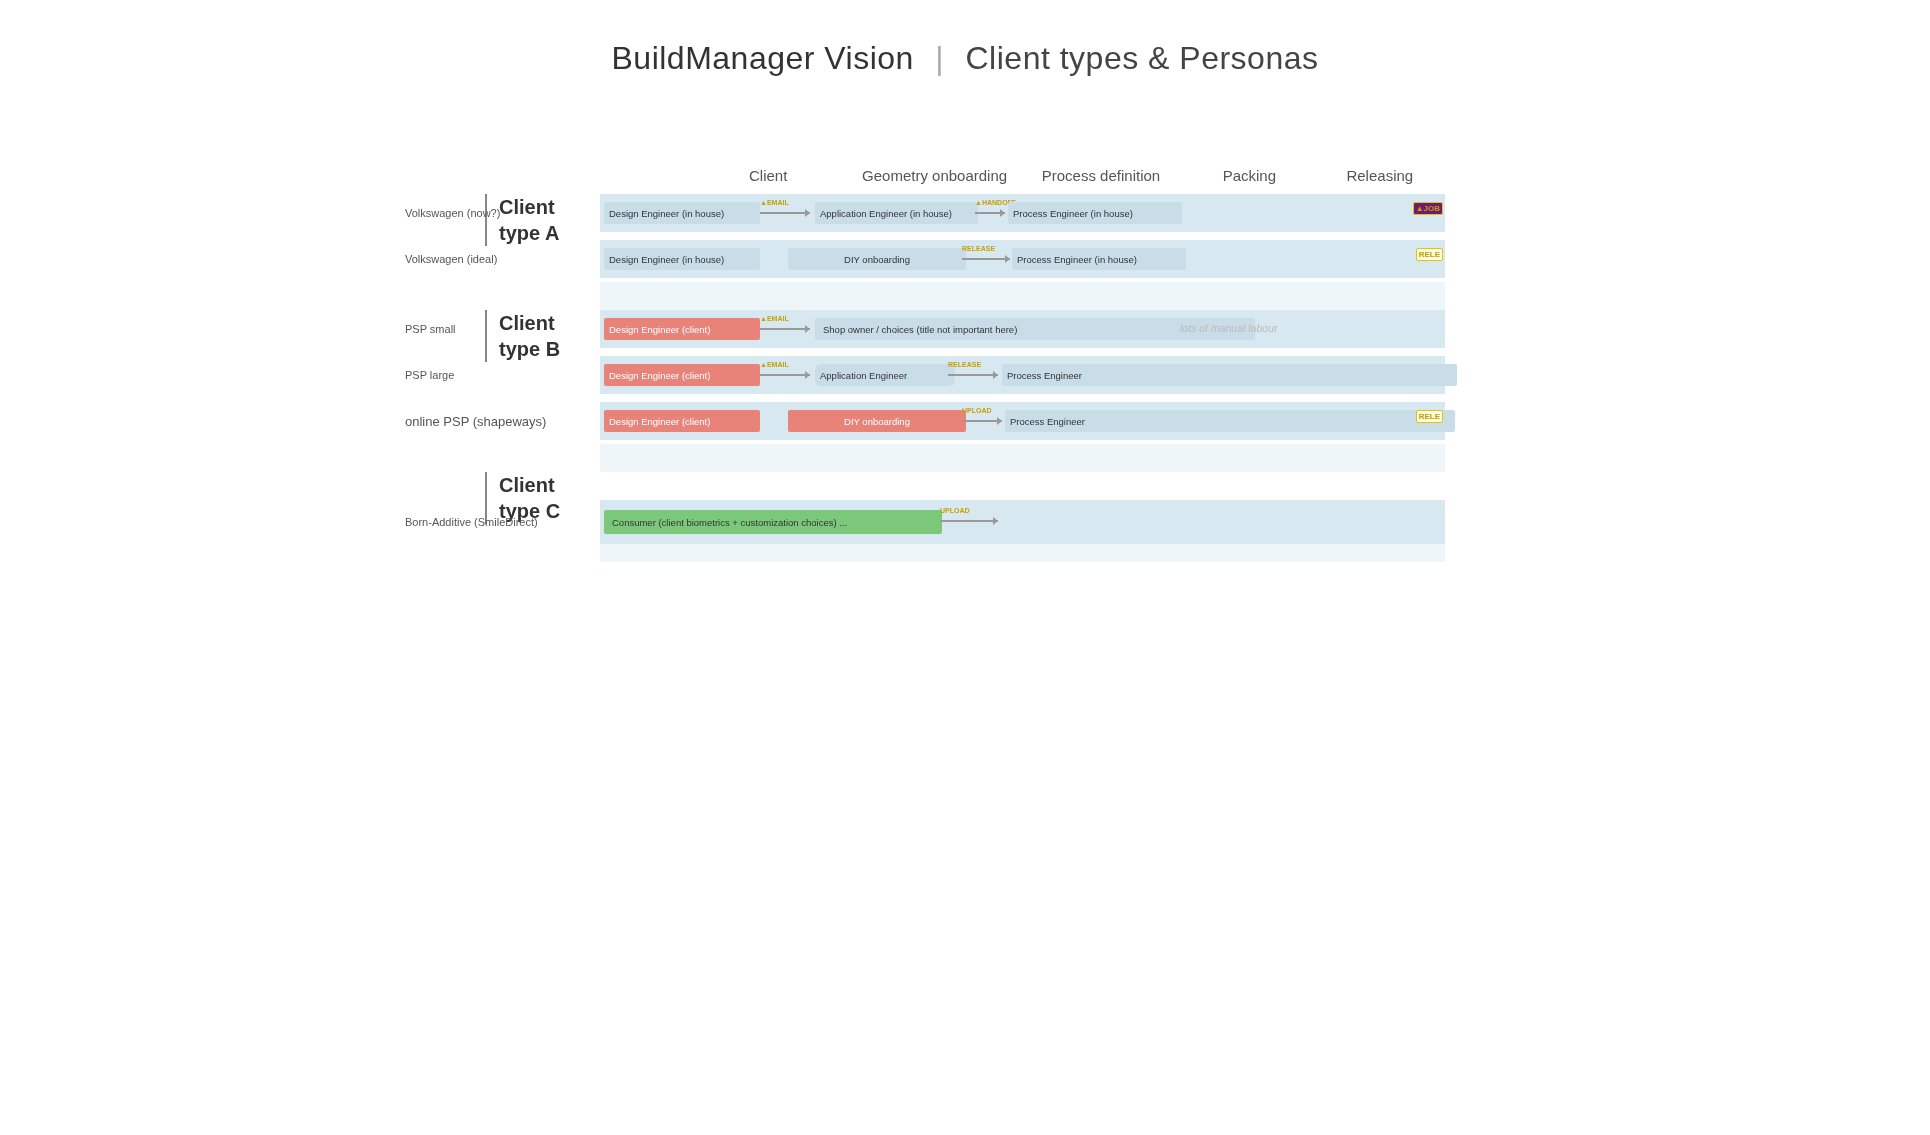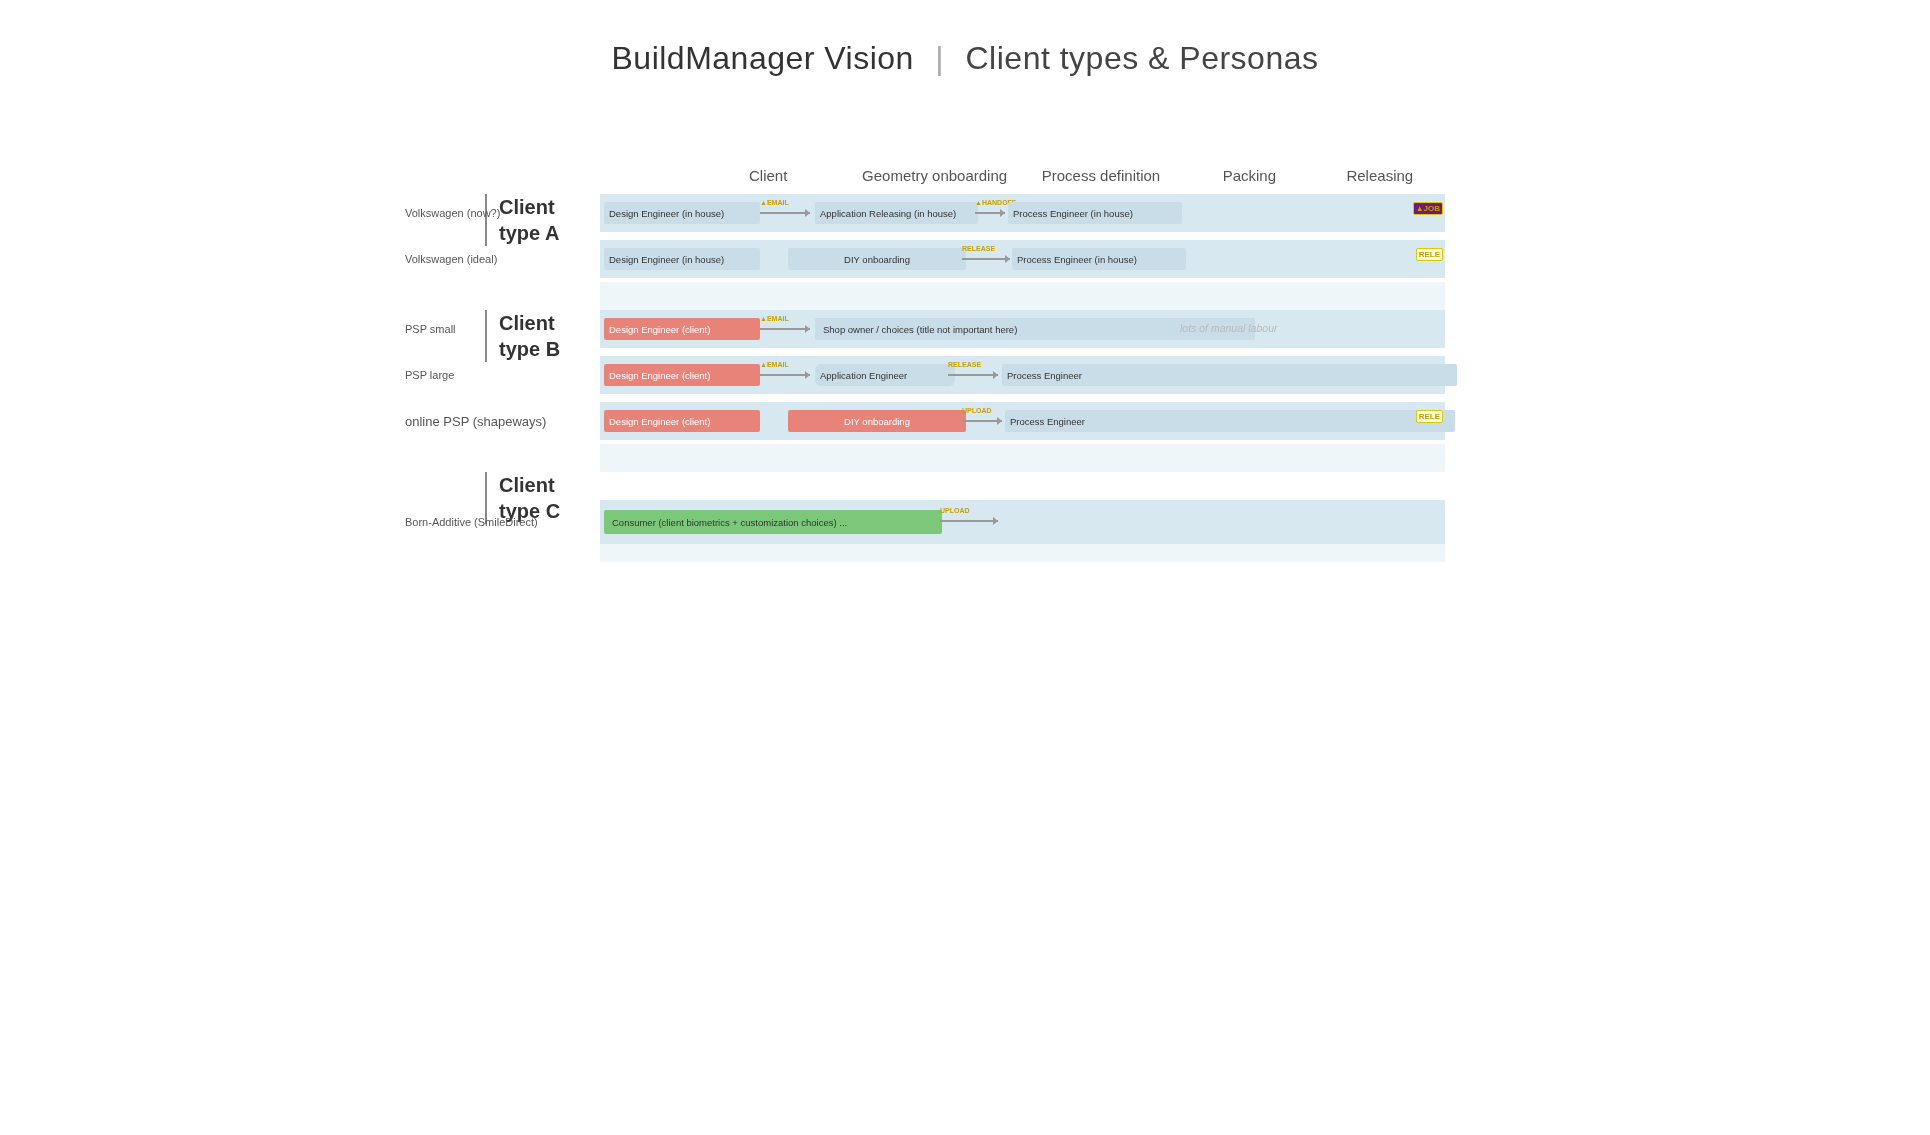--- a/index.html
+++ b/index.html
@@ -107,21 +107,21 @@
           <div style="width:145px;height:38px;background:#d8e8f0;"></div>
           <div style="width:145px;height:38px;background:#d8e8f0;"></div>
         </div>
 
         <div style="position:absolute;top:8px;left:4px;height:22px;background:#c8dde8;border-radius:2px;width:156px;display:flex;align-items:center;padding:0 5px;font-size:9.5px;color:#333;white-space:nowrap;">Design Engineer (in house)</div>
 
         <div style="position:absolute;top:18px;left:160px;height:2px;width:50px;background:#999;">
           <div style="position:absolute;right:-4px;top:-3px;border:4px solid transparent;border-left:5px solid #999;"></div>
           <span style="position:absolute;top:-13px;left:0;font-size:7px;color:#c8a000;font-weight:700;white-space:nowrap;">▲EMAIL</span>
         </div>
-        <div style="position:absolute;top:8px;left:215px;height:22px;background:#c8dde8;border-radius:2px;width:163px;display:flex;align-items:center;padding:0 5px;font-size:9.5px;color:#333;white-space:nowrap;">Application Releasing (in house)</div>
+        <div style="position:absolute;top:8px;left:215px;height:22px;background:#c8dde8;border-radius:2px;width:163px;display:flex;align-items:center;padding:0 5px;font-size:9.5px;color:#333;white-space:nowrap;">Application Engineer (in house)</div>
 
         <div style="position:absolute;top:18px;left:375px;height:2px;width:30px;background:#999;">
           <div style="position:absolute;right:-4px;top:-3px;border:4px solid transparent;border-left:5px solid #999;"></div>
           <span style="position:absolute;top:-13px;left:0;font-size:7px;color:#c8a000;font-weight:700;white-space:nowrap;">▲HANDOFF</span>
         </div>
         <div style="position:absolute;top:8px;left:408px;height:22px;background:#c8dde8;border-radius:2px;width:174px;display:flex;align-items:center;padding:0 5px;font-size:9.5px;color:#333;white-space:nowrap;">Process Engineer (in house)</div>
 
         <div style="position:absolute;top:8px;right:2px;font-size:8px;color:#c0a000;font-weight:700;background:#701a75;padding:1px 2px;border:1px solid #e0c800;border-radius:2px;">▲JOB</div>
       </div>
 

